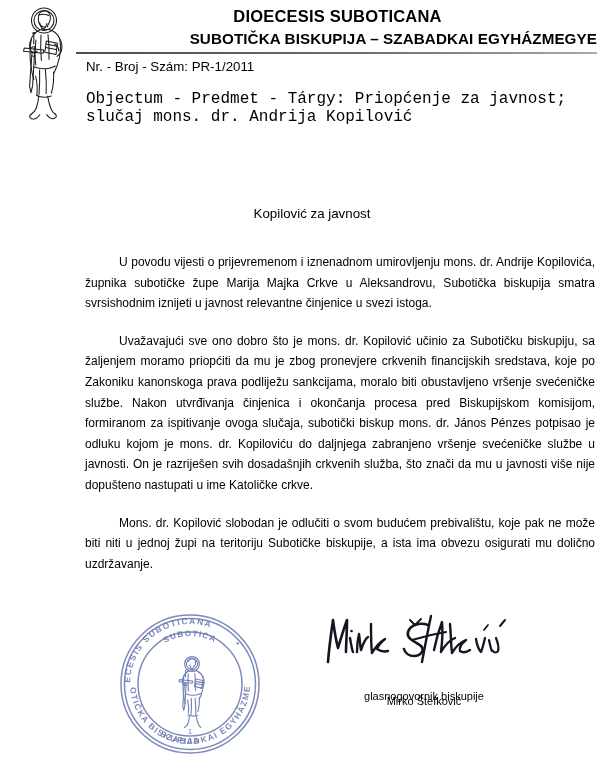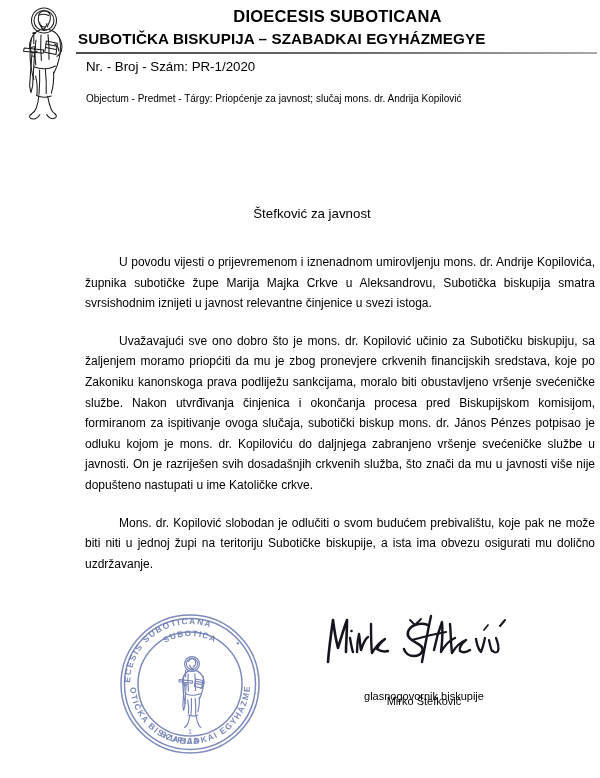--- a/index.html
+++ b/index.html
@@ -34,21 +34,21 @@
     width: 519px;
   }
   .hdr-line1 {
     text-align: center;
     font-size: 16.5px;
     font-weight: bold;
     letter-spacing: 0.2px;
     line-height: 20px;
   }
   .hdr-line2 {
-    text-align: left;
+    text-align: right;
     font-size: 15.2px;
     font-weight: bold;
     letter-spacing: 0.1px;
     line-height: 21px;
     margin-top: 2px;
   }
   #hdr-rule {
     position: absolute;
     left: 76px;
     top: 52px;
@@ -69,22 +69,23 @@
     line-height: 17px;
   }
   #ref-row span { white-space: nowrap; }
 
   
   #subject {
     position: absolute;
     left: 86px;
     top: 90px;
     width: 486px;
-    font-size: 10px;
+    font-size: 16px;
     line-height: 18px;
+    font-family: Liberation Mono, monospace;
   }
 
   
   #doc-title {
     position: absolute;
     left: 86px;
     top: 205px;
     width: 452px;
     text-align: center;
     font-size: 13.3px;
@@ -208,26 +209,26 @@
   </svg>
 </div>
 
 <div id="header-block">
   <div class="hdr-line1">DIOECESIS SUBOTICANA</div>
   <div class="hdr-line2">SUBOTIČKA BISKUPIJA – SZABADKAI EGYHÁZMEGYE</div>
 </div>
 <div id="hdr-rule"></div>
 
 <div id="ref-row">
-  <span>Nr. - Broj - Szám: PR-1/2020</span>
+  <span>Nr. - Broj - Szám: PR-1/2011</span>
 </div>
 
 <div id="subject">Objectum - Predmet - Tárgy: Priopćenje za javnost; slučaj mons. dr. Andrija Kopilović</div>
 
-<div id="doc-title">Štefković za javnost</div>
+<div id="doc-title">Kopilović za javnost</div>
 
 <div id="body-text">
   <p>U povodu vijesti o prijevremenom i iznenadnom umirovljenju mons. dr. Andrije Kopilovića, župnika subotičke župe Marija Majka Crkve u Aleksandrovu, Subotička biskupija smatra svrsishodnim iznijeti u javnost relevantne činjenice u svezi istoga.</p>
   <p>Uvažavajući sve ono dobro što je mons. dr. Kopilović učinio za Subotičku biskupiju, sa žaljenjem moramo priopćiti da mu je zbog pronevjere crkvenih financijskih sredstava, koje po Zakoniku kanonskoga prava podliježu sankcijama, moralo biti obustavljeno vršenje svećeničke službe. Nakon utvrđivanja činjenica i okončanja procesa pred Biskupijskom komisijom, formiranom za ispitivanje ovoga slučaja, subotički biskup mons. dr. János Pénzes potpisao je odluku kojom je mons. dr. Kopiloviću do daljnjega zabranjeno vršenje svećeničke službe u javnosti. On je razriješen svih dosadašnjih crkvenih služba, što znači da mu u javnosti više nije dopušteno nastupati u ime Katoličke crkve.</p>
   <p>Mons. dr. Kopilović slobodan je odlučiti o svom budućem prebivalištu, koje pak ne može biti niti u jednoj župi na teritoriju Subotičke biskupije, a ista ima obvezu osigurati mu dolično uzdržavanje.</p>
 </div>
 
 <div id="stamp">
   <svg viewBox="0 0 152 152" width="152" height="152">
     <defs>

